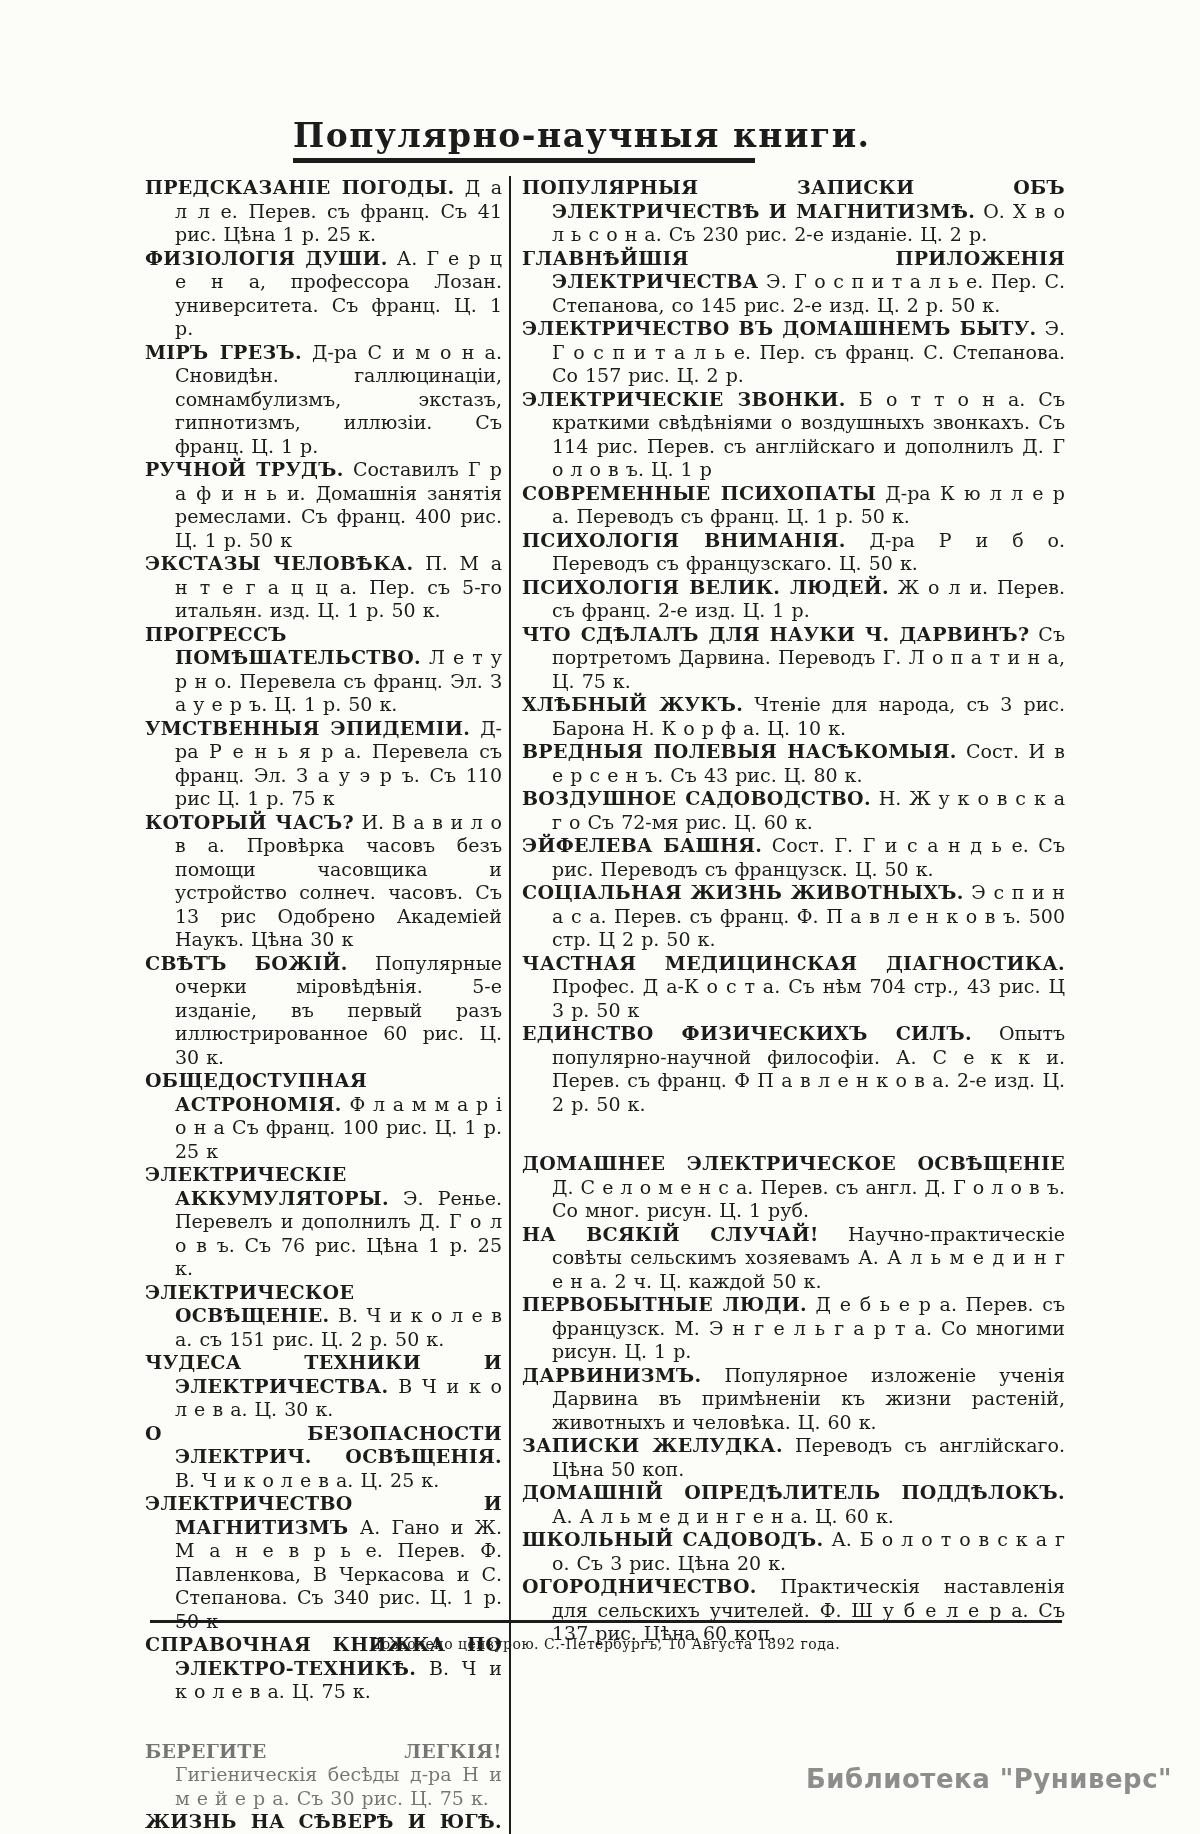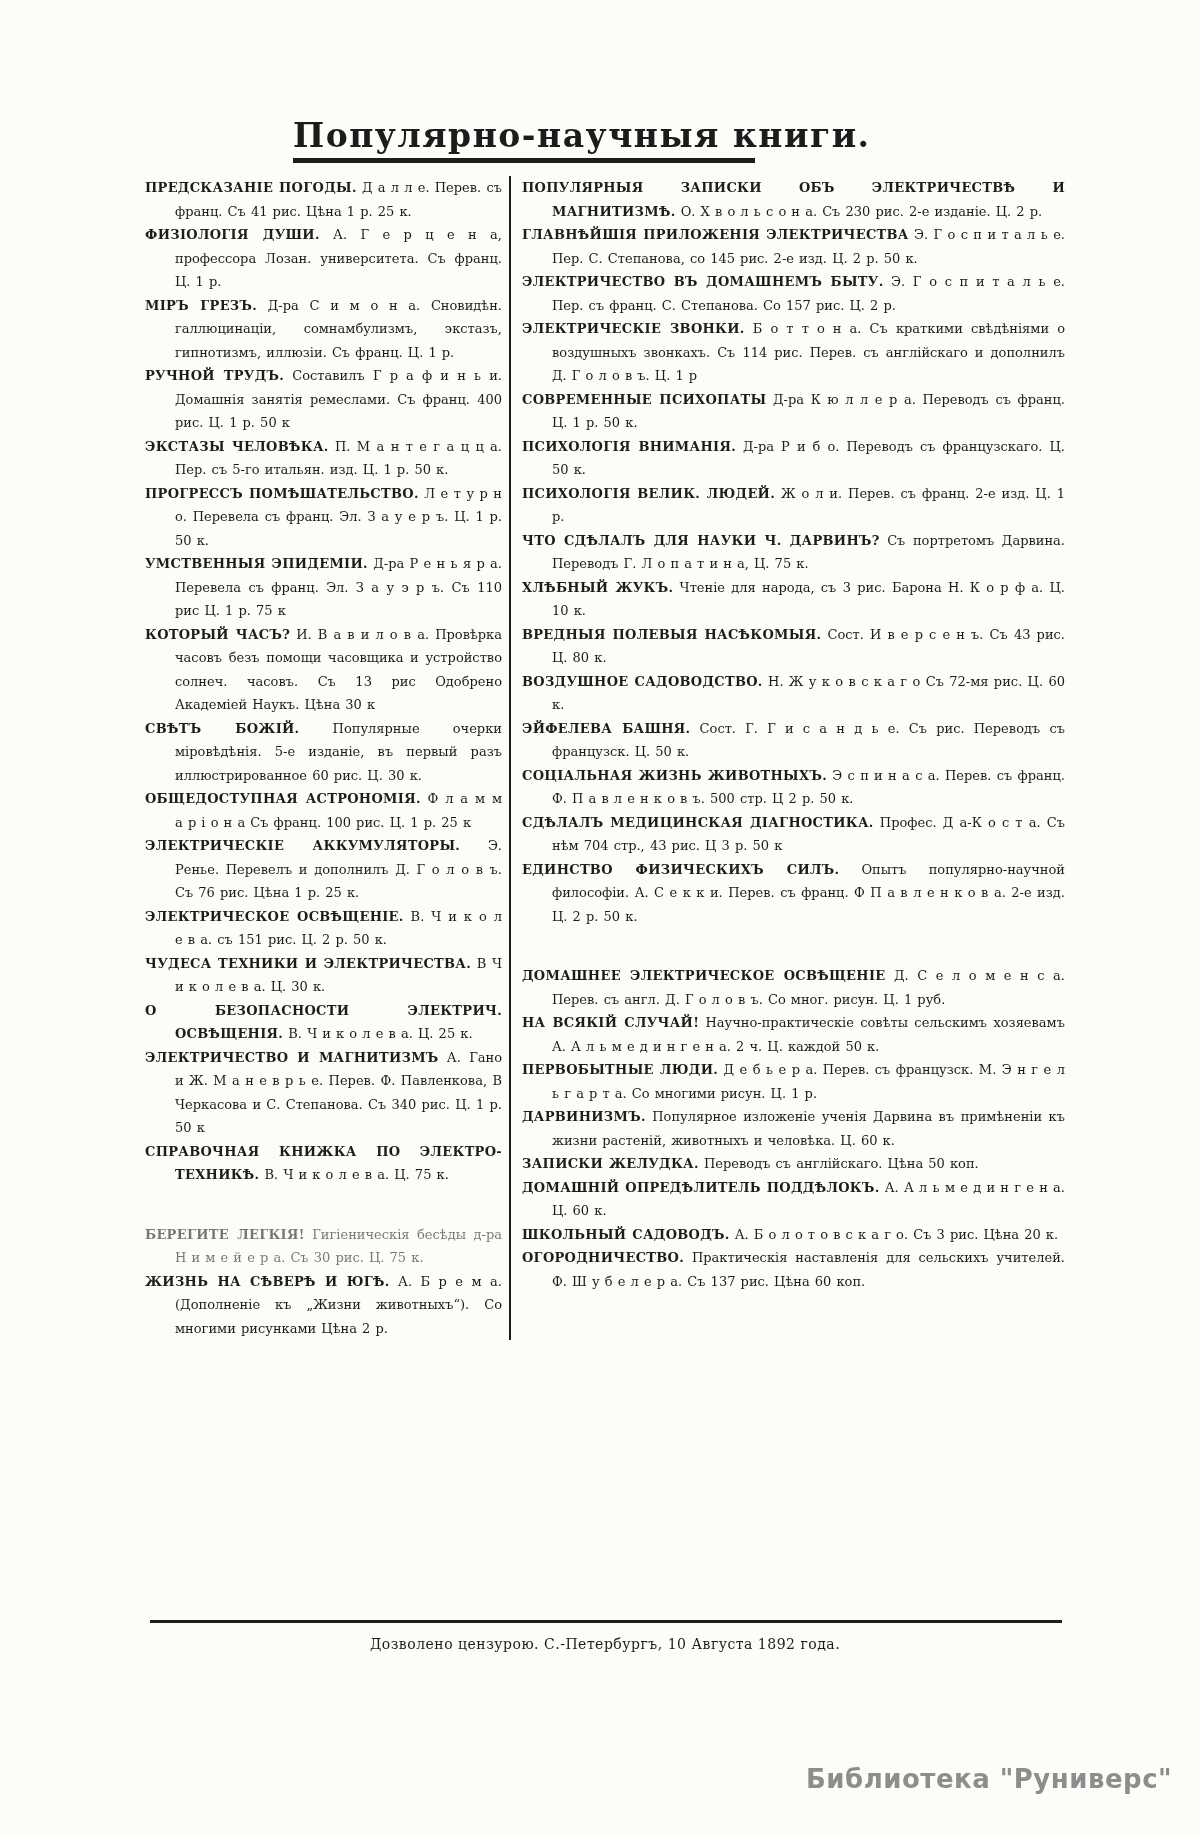--- a/index.html
+++ b/index.html
@@ -22,21 +22,21 @@
     white-space:nowrap;
   }
   .columns{display:flex;margin-top:13px;align-items:stretch;}
   .col{box-sizing:border-box;}
   .col-left{width:364px;padding-right:7px;}
   .col-right{width:556px;border-left:2px solid var(--ink);padding-left:11px;}
   .section{display:block;}
   .section-gap{margin-top:36px;}
   .entry{
     margin:0;padding-left:30px;text-indent:-30px;
-    font-size:13px;line-height:23.5px;text-align:justify;
+    font-size:19px;line-height:23.5px;text-align:justify;
     word-spacing:1px;
   }
   .entry b{letter-spacing:0.3px;}
   .entry.faded{opacity:0.6;}
   .bottom-rule{
     position:absolute;left:150px;width:912px;top:1620px;
     border-top:3px solid var(--ink);
   }
   .censor-line{
     position:absolute;left:145px;width:920px;top:1636px;
@@ -119,21 +119,21 @@
   <p class="entry"><b>ХЛѢБНЫЙ ЖУКЪ.</b><span> Чтеніе для народа, съ 3 рис. Барона Н. К о р ф а. Ц. 10 к.</span></p>
 
   <p class="entry"><b>ВРЕДНЫЯ ПОЛЕВЫЯ НАСѢКОМЫЯ.</b><span> Сост. И в е р с е н ъ. Съ 43 рис. Ц. 80 к.</span></p>
 
   <p class="entry"><b>ВОЗДУШНОЕ САДОВОДСТВО.</b><span> Н. Ж у к о в с к а г о  Съ 72-мя рис. Ц. 60 к.</span></p>
 
   <p class="entry"><b>ЭЙФЕЛЕВА БАШНЯ.</b><span> Сост. Г. Г и с а н д ь е. Съ рис. Переводъ съ французск. Ц. 50 к.</span></p>
 
   <p class="entry"><b>СОЦІАЛЬНАЯ ЖИЗНЬ ЖИВОТНЫХЪ.</b><span> Э с п и н а с а. Перев. съ франц. Ф. П а в л е н к о в ъ. 500 стр. Ц 2 р. 50 к.</span></p>
 
-  <p class="entry"><b>СДѢЛАЛЪ МЕДИЦИНСКАЯ ДІАГНОСТИКА.</b><span> Профес. Д а-К о с т а. Съ нѣм 704 стр., 43 рис. Ц 3 р. 50 к</span></p>
+  <p class="entry"><b>ЧАСТНАЯ МЕДИЦИНСКАЯ ДІАГНОСТИКА.</b><span> Профес. Д а-К о с т а. Съ нѣм 704 стр., 43 рис. Ц 3 р. 50 к</span></p>
 
   <p class="entry"><b>ЕДИНСТВО ФИЗИЧЕСКИХЪ СИЛЪ.</b><span> Опытъ популярно-научной философіи. А. С е к к и. Перев. съ франц. Ф  П а в л е н к о в а. 2-е изд. Ц. 2 р. 50 к.</span></p>
 </div>
         <div class="section section-gap">
   <p class="entry"><b>ДОМАШНЕЕ ЭЛЕКТРИЧЕСКОЕ ОСВѢЩЕНІЕ</b><span> Д. С е л о м е н с а. Перев. съ англ. Д. Г о л о в ъ. Со мног. рисун. Ц. 1 руб.</span></p>
 
   <p class="entry"><b>НА ВСЯКІЙ СЛУЧАЙ!</b><span> Научно-практическіе совѣты сельскимъ хозяевамъ А. А л ь м е д и н г е н а. 2 ч. Ц. каждой 50 к.</span></p>
 
   <p class="entry"><b>ПЕРВОБЫТНЫЕ ЛЮДИ.</b><span> Д е б ь е р а. Перев. съ французск. М. Э н г е л ь г а р т а. Со многими рисун. Ц. 1 р.</span></p>
 

